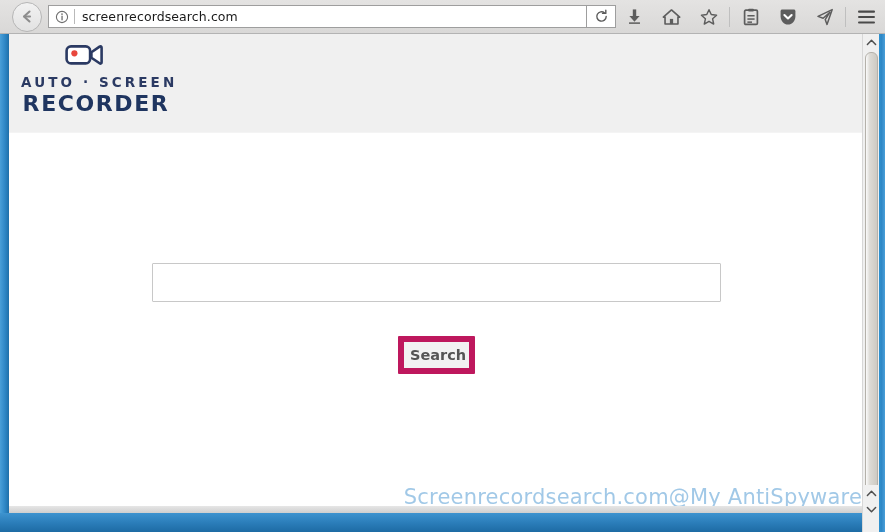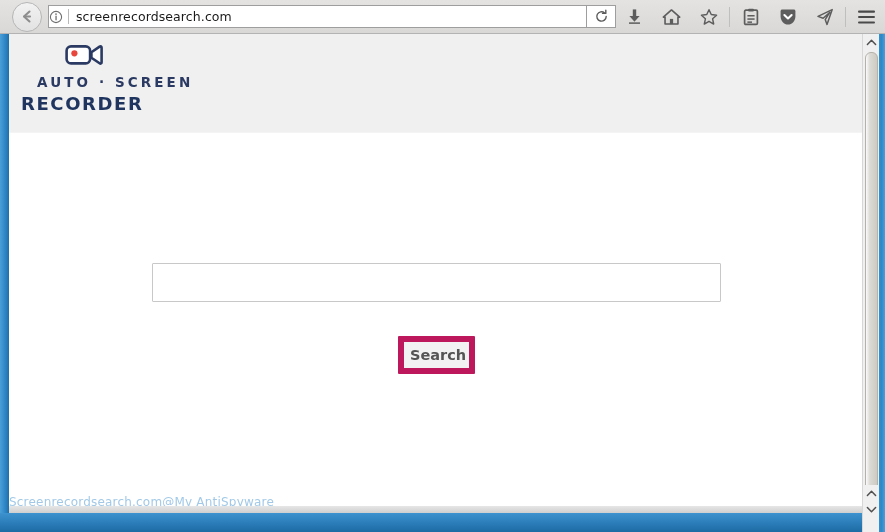--- a/index.html
+++ b/index.html
@@ -52,20 +52,21 @@
     flex: 1 1 auto;
     height: 23px;
     margin-left: 6px;
     margin-right: 0;
     background: #ffffff;
     border: 1px solid #9e9e9e;
     border-right: none;
     box-sizing: border-box;
     display: flex;
     align-items: center;
+    padding-left: 6px;
   }
   .identity-icon {
     flex: 0 0 auto;
     display: flex;
     align-items: center;
     margin-right: 5px;
   }
   .url-sep {
     width: 1px;
     height: 15px;
@@ -184,30 +185,30 @@
     margin-bottom: 2px;
   }
   .logo-line1 {
     font-family: "DejaVu Sans", sans-serif;
     font-size: 13.5px;
     font-weight: bold;
     color: #2b3a63;
     letter-spacing: 3.1px;
     line-height: 17px;
     white-space: nowrap;
-    margin-left: 16px;
   }
   .logo-line2 {
     font-family: "DejaVu Sans", sans-serif;
-    font-size: 18px;
+    font-size: 22px;
     font-weight: bold;
     color: #1f3560;
     letter-spacing: 1.6px;
     line-height: 25px;
     white-space: nowrap;
+    text-align: center;
   }
 
   .search-area {
     position: absolute;
     left: 0;
     top: 99px;
     width: 853px;
     height: 380px;
     background: #ffffff;
   }
@@ -242,23 +243,23 @@
     color: #555555;
     cursor: pointer;
     border-radius: 1px;
   }
 
   .watermark {
     position: absolute;
     left: 0;
     bottom: 4px;
     width: 853px;
-    text-align: left;
+    text-align: right;
     font-family: "DejaVu Sans", sans-serif;
-    font-size: 12px;
+    font-size: 21px;
     color: #9cc6e6;
     letter-spacing: 0.2px;
     white-space: nowrap;
     opacity: 0.95;
     pointer-events: none;
   }
 
   
   .scrollbar {
     position: absolute;

